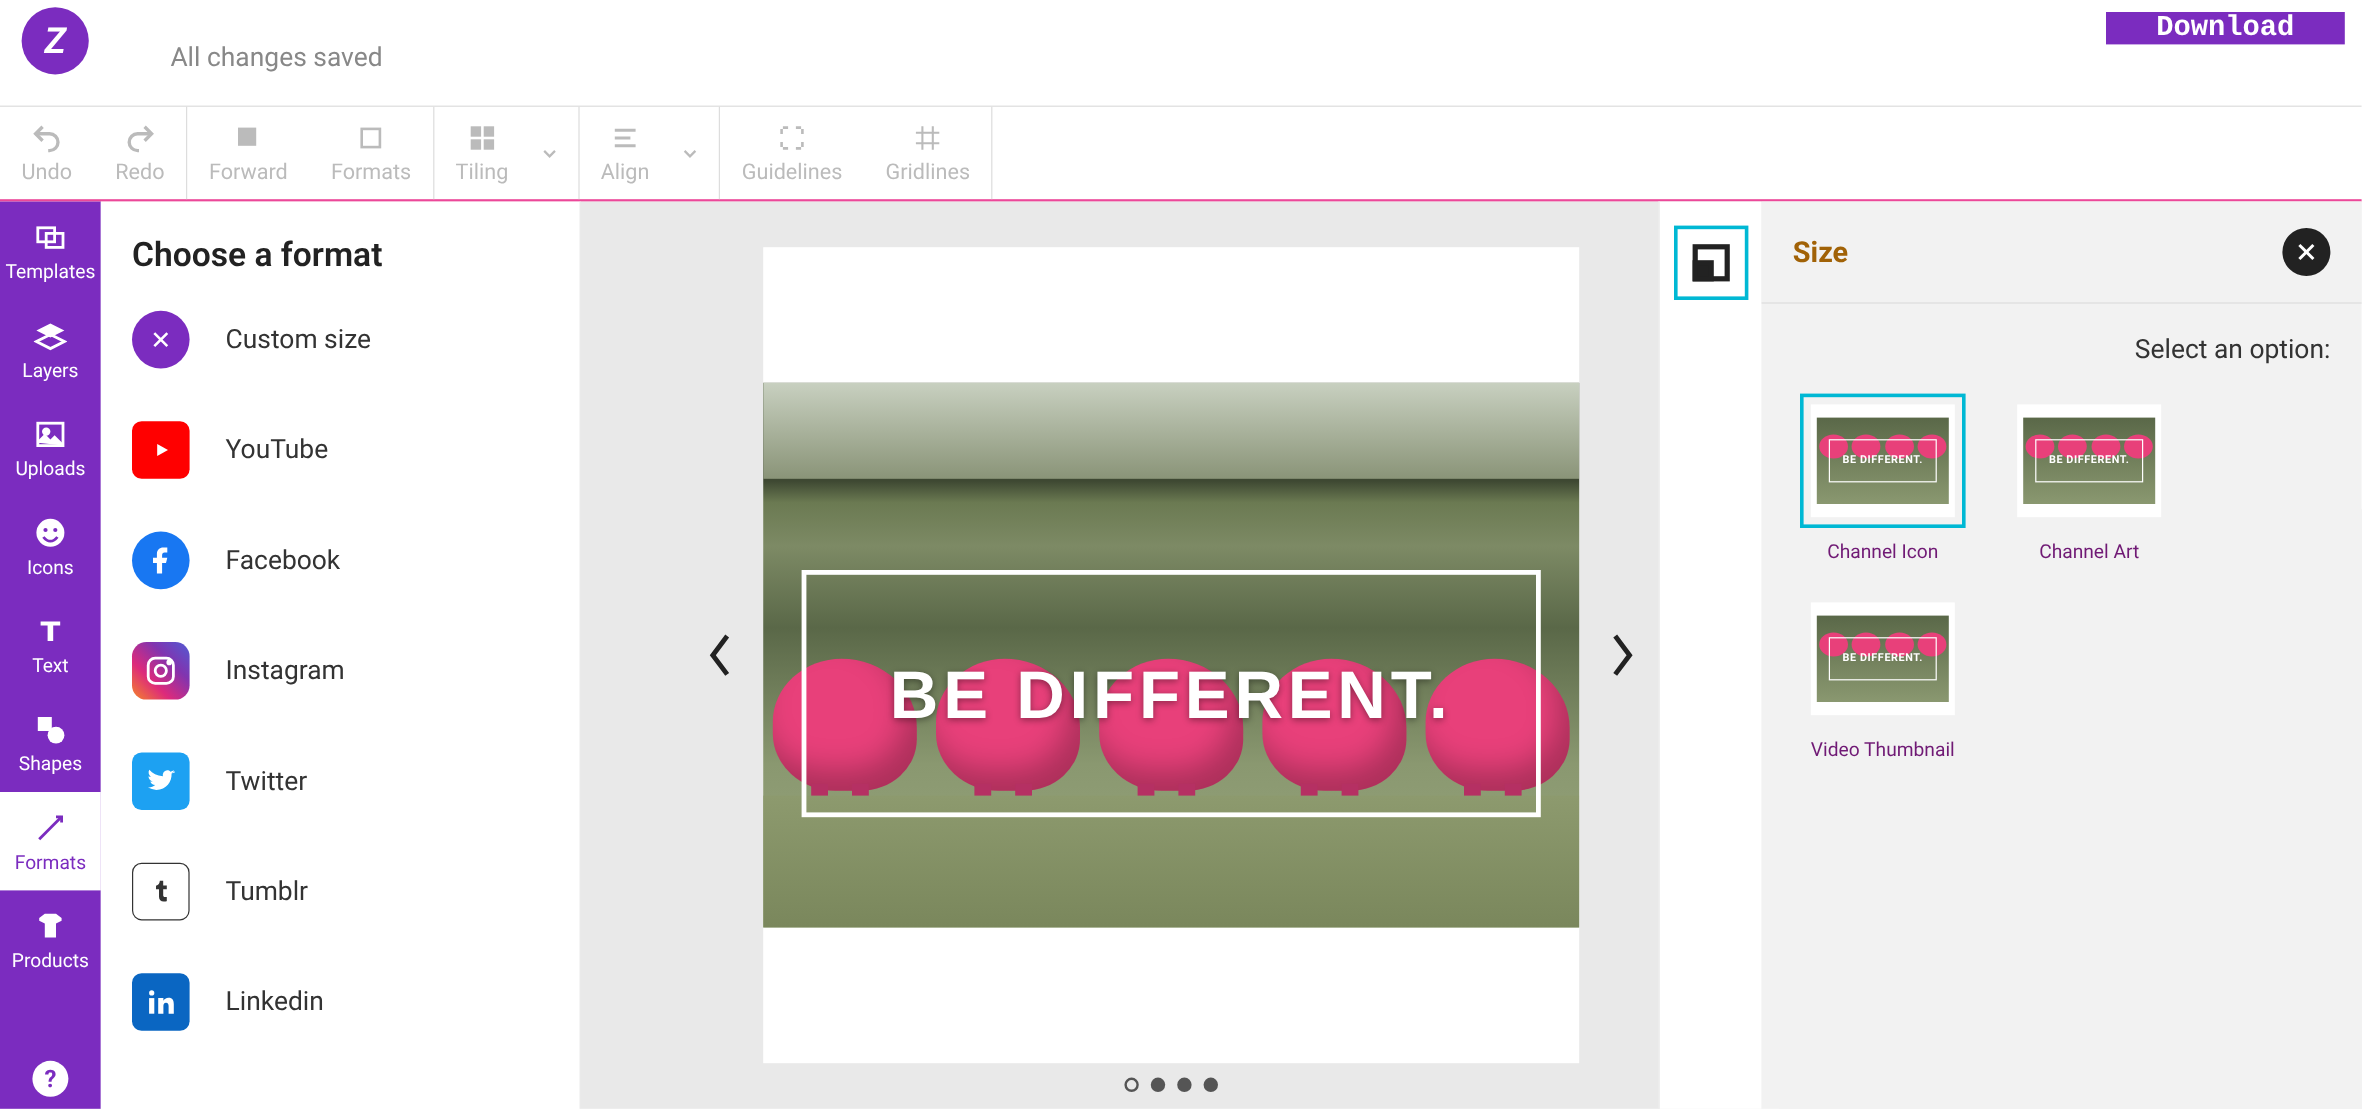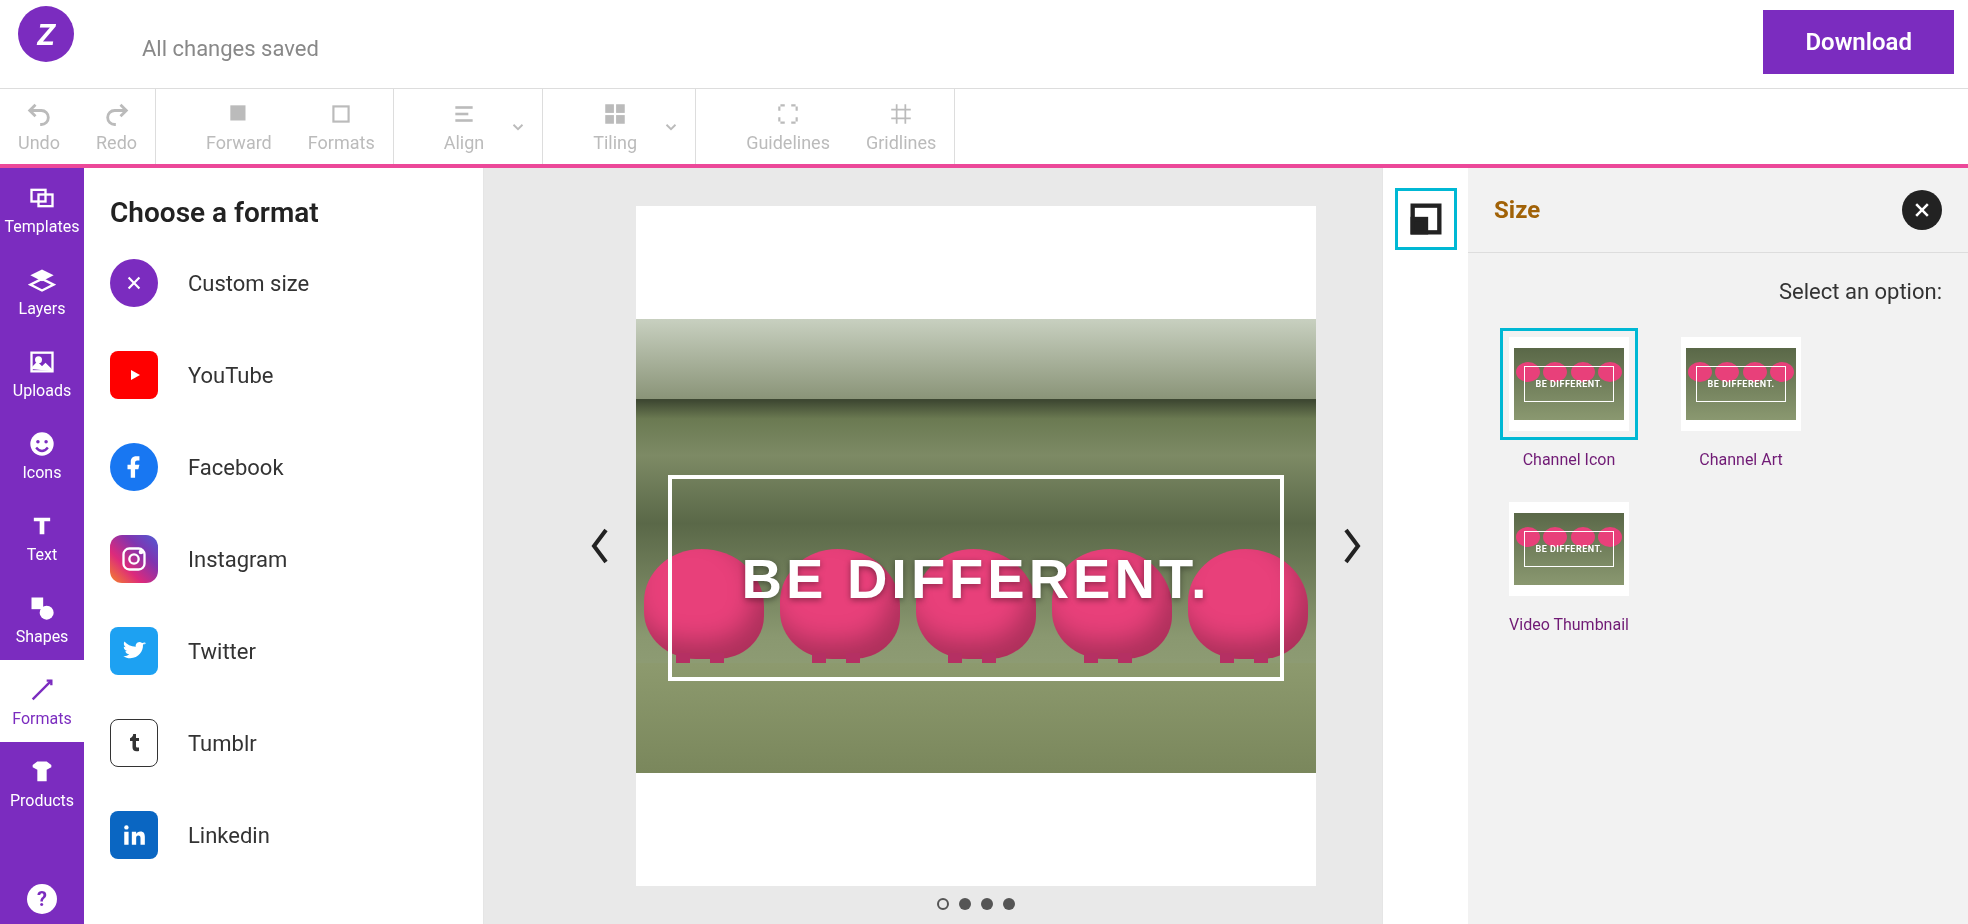--- a/index.html
+++ b/index.html
@@ -6,24 +6,24 @@
 html, body { width: 1968px; height: 924px; background: #fff; overflow: hidden; }
 
 
 .header { position: absolute; top: 0; left: 0; right: 0; height: 88px; display: flex; align-items: flex-start; }
 .logo-circle { width: 56px; height: 56px; border-radius: 50%; background: #7b2cbf; margin: 6px 18px 0 18px; display: flex; align-items: center; justify-content: center; color: #fff; font-weight: 700; font-size: 30px; font-style: italic; }
 .title-block { margin-top: 2px; }
 .doc-title { font-size: 30px; color: #666; font-weight: 400; }
 .menu-row { display: flex; gap: 28px; margin-top: 8px; font-size: 22px; color: #222; }
 .menu-row span { cursor: pointer; }
 .saved-msg { font-size: 22px; color: #888; margin-left: 50px; align-self: flex-end; margin-bottom: 27px; }
-.download-btn { position: absolute; right: 14px; top: 10px; background: #7b2cbf; color: #fff; font-size: 24px; font-weight: 600; padding: 18px 42px; border: none; cursor: pointer; }
-
-
-.toolbar { position: absolute; top: 88px; left: 0; right: 0; height: 80px; border-top: 1px solid #ddd; border-bottom: 4px solid #ec4899; display: flex; gap: 32px; }
+.download-btn { position: absolute; right: 14px; top: 10px; background: #7b2cbf; color: #fff; font-size: 24px; font-weight: 600; padding: 0 42px; border: none; cursor: pointer; font-family: Liberation Mono, monospace; }
+
+
+.toolbar { position: absolute; top: 88px; left: 0; right: 0; height: 80px; border-top: 1px solid #ddd; border-bottom: 2px solid #ec4899; display: flex; }
 .tb-group { display: flex; align-items: center; border-right: 1px solid #ddd; height: 100%; }
 .tb-item { display: flex; flex-direction: column; align-items: center; justify-content: center; padding: 0 18px; color: #bbb; font-size: 18px; gap: 4px; }
 .tb-icon { width: 28px; height: 28px; display: flex; align-items: center; justify-content: center; }
 .tb-chevron { width: 24px; height: 24px; display: flex; align-items: center; justify-content: center; color: #bbb; margin-left: 4px; }
 .tb-combo { display: flex; align-items: center; padding-right: 12px; }
 
 
 .sidebar { position: absolute; top: 168px; left: 0; width: 84px; bottom: 0; background: #7b2cbf; display: flex; flex-direction: column; color: #fff; }
 .sb-item { display: flex; flex-direction: column; align-items: center; justify-content: center; height: 82px; gap: 4px; cursor: pointer; }
 .sb-item.active { background: #fff; color: #7b2cbf; }
@@ -131,47 +131,47 @@
             <rect x="5" y="5" width="14" height="14"></rect>
           </svg>
       </span>
       <span>Formats</span>
     </div>
   </div>
   <div class="tb-group">
     <div class="tb-combo">
       <div class="tb-item">
         <span class="tb-icon">
-          <svg width="26" height="26" viewBox="0 0 24 24" stroke="#bbb" stroke-width="2.4">
-              <line x1="4" y1="6" x2="20" y2="6"></line>
-              <line x1="4" y1="12" x2="16" y2="12"></line>
-              <line x1="4" y1="18" x2="20" y2="18"></line>
-            </svg>
-        </span>
-        <span>Align</span>
-      </div>
-      <span class="tb-chevron">
-        <svg width="18" height="18" viewBox="0 0 24 24" fill="none" stroke="#bbb" stroke-width="2.5">
-            <polyline points="6 9 12 15 18 9"></polyline>
-          </svg>
-      </span>
-    </div>
-  </div>
-  <div class="tb-group">
-    <div class="tb-combo">
-      <div class="tb-item">
-        <span class="tb-icon">
           <svg width="26" height="26" viewBox="0 0 24 24" fill="#bbb">
               <rect x="3" y="3" width="8" height="8"></rect>
               <rect x="13" y="3" width="8" height="8"></rect>
               <rect x="3" y="13" width="8" height="8"></rect>
               <rect x="13" y="13" width="8" height="8"></rect>
             </svg>
         </span>
         <span>Tiling</span>
+      </div>
+      <span class="tb-chevron">
+        <svg width="18" height="18" viewBox="0 0 24 24" fill="none" stroke="#bbb" stroke-width="2.5">
+            <polyline points="6 9 12 15 18 9"></polyline>
+          </svg>
+      </span>
+    </div>
+  </div>
+  <div class="tb-group">
+    <div class="tb-combo">
+      <div class="tb-item">
+        <span class="tb-icon">
+          <svg width="26" height="26" viewBox="0 0 24 24" stroke="#bbb" stroke-width="2.4">
+              <line x1="4" y1="6" x2="20" y2="6"></line>
+              <line x1="4" y1="12" x2="16" y2="12"></line>
+              <line x1="4" y1="18" x2="20" y2="18"></line>
+            </svg>
+        </span>
+        <span>Align</span>
       </div>
       <span class="tb-chevron">
         <svg width="18" height="18" viewBox="0 0 24 24" fill="none" stroke="#bbb" stroke-width="2.5">
             <polyline points="6 9 12 15 18 9"></polyline>
           </svg>
       </span>
     </div>
   </div>
   <div class="tb-group">
     <div class="tb-item">

